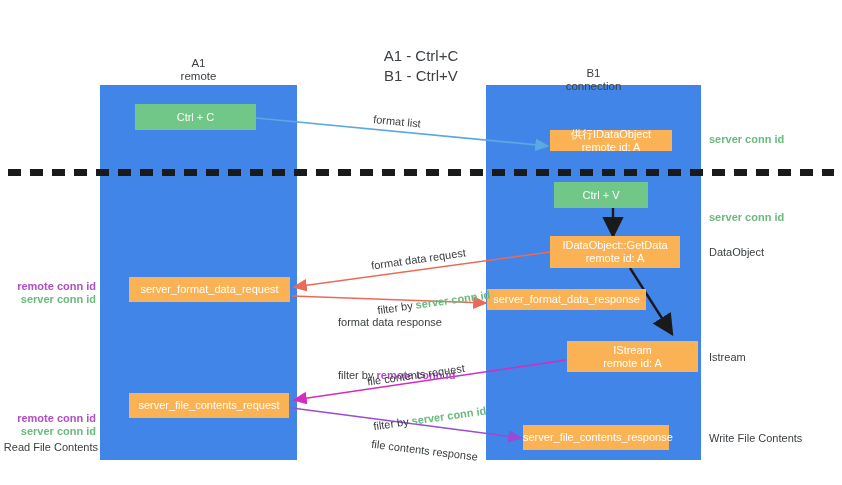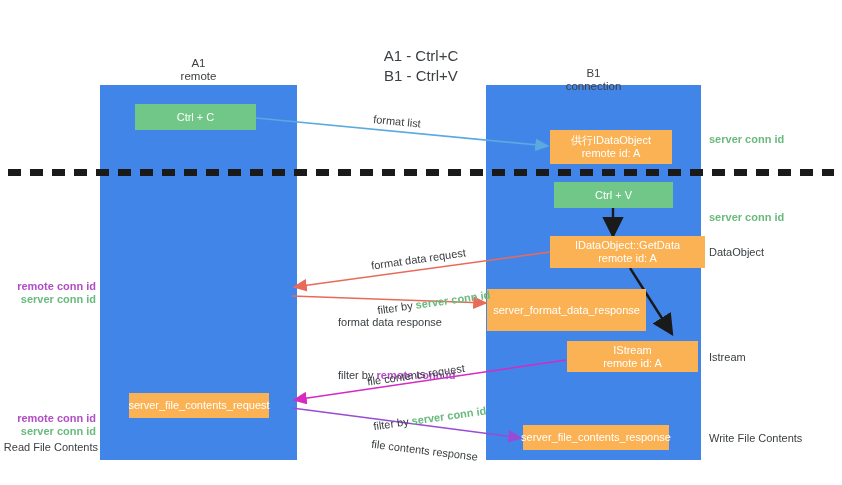--- a/index.html
+++ b/index.html
@@ -56,21 +56,20 @@
     background-image: repeating-linear-gradient(
         to right, #1a1a1a 0px, #1a1a1a 13px, rgba(0,0,0,0) 13px, rgba(0,0,0,0) 22px);
   }
 
   
   .node {
     position: absolute;
     box-sizing: border-box;
     display: flex;
     flex-direction: column;
-    align-items: center;
     justify-content: center;
     text-align: center;
     color: #ffffff;
     font-size: 11px;
     line-height: 13px;
     white-space: pre;
   }
   .node.green  { background: #71c787; }
   .node.orange { background: #fbb košt; }
   .node.orange { background: #fbb254; }
@@ -150,45 +149,48 @@
 
     <path d="M566,360 L294,400" stroke="#d62ac0" stroke-width="1.6" fill="none" marker-end="url(#ah-magenta)"></path>
 
     <path d="M292,408 L521,438" stroke="#9a4bd6" stroke-width="1.6" fill="none" marker-end="url(#ah-purple)"></path>
   </svg>
 
   <div class="node green" style="left:135px; top:104px; width:121px; height:26px;">
     <span>Ctrl + C</span>
   </div>
 
-  <div class="node orange" style="left:550px; top:130px; width:122px; height:34px;">
+  <div class="node orange" style="left:550px; top:130px; width:122px; height:21px;">
     <span>供行IDataObject</span>
     <span class="l2">remote id: A</span>
   </div>
 
-  <div class="node green" style="left:554px; top:182px; width:119px; height:26px;">
+  <div class="node green" style="left:554px; top:182px; width:94px; height:26px;">
     <span>Ctrl + V</span>
   </div>
 
-  <div class="node orange" style="left:550px; top:236px; width:155px; height:32px;">
+  <div class="node orange" style="left:550px; top:236px; width:130px; height:32px;">
     <span>IDataObject::GetData</span>
     <span class="l2">remote id: A</span>
   </div>
 
-
-  <div class="node orange" style="left:487px; top:289px; width:159px; height:42px;">
+  <div class="node orange" style="left:129px; top:277px; width:161px; height:25px;">
+    <span>server_format_data_request</span>
+  </div>
+
+  <div class="node orange" style="left:487px; top:289px; width:159px; height:21px;">
     <span>server_format_data_response</span>
   </div>
 
   <div class="node orange" style="left:567px; top:341px; width:131px; height:31px;">
     <span>IStream</span>
     <span class="l2">remote id: A</span>
   </div>
 
-  <div class="node orange" style="left:129px; top:393px; width:140px; height:25px;">
+  <div class="node orange" style="left:129px; top:393px; width:160px; height:25px;">
     <span>server_file_contents_request</span>
   </div>
 
   <div class="node orange" style="left:523px; top:425px; width:146px; height:25px;">
     <span>server_file_contents_response</span>
   </div>
 
   <div class="separator"></div>
 
   <div class="ann green" style="left:709px; top:132px;">server conn id</div>

